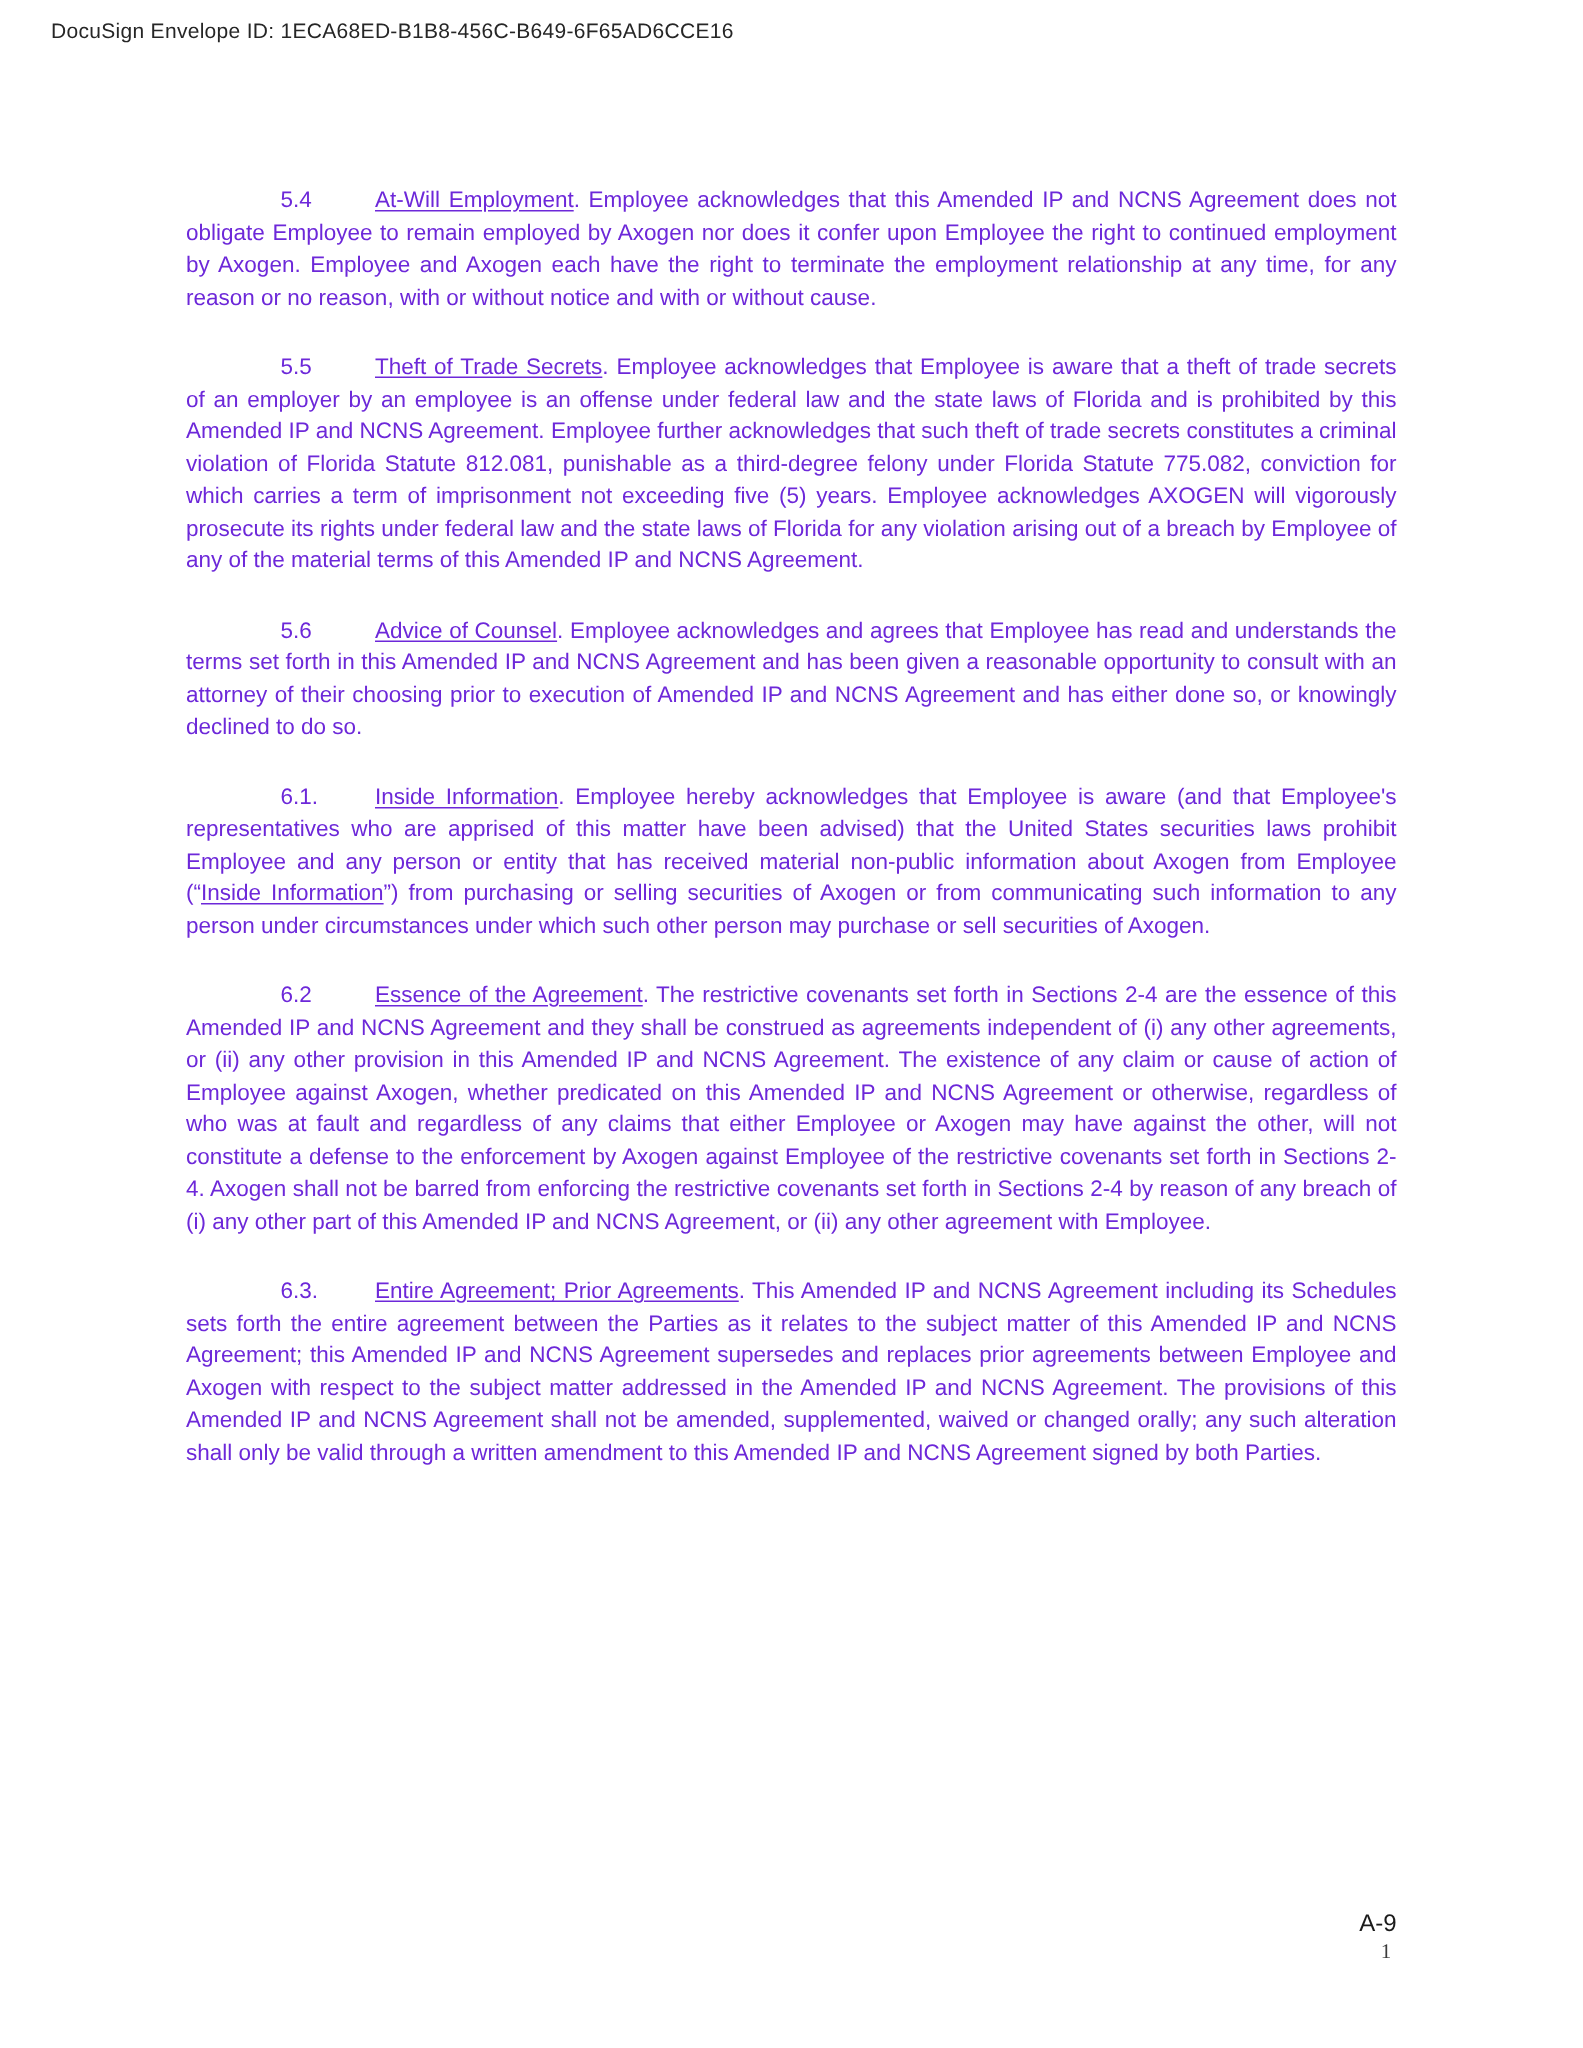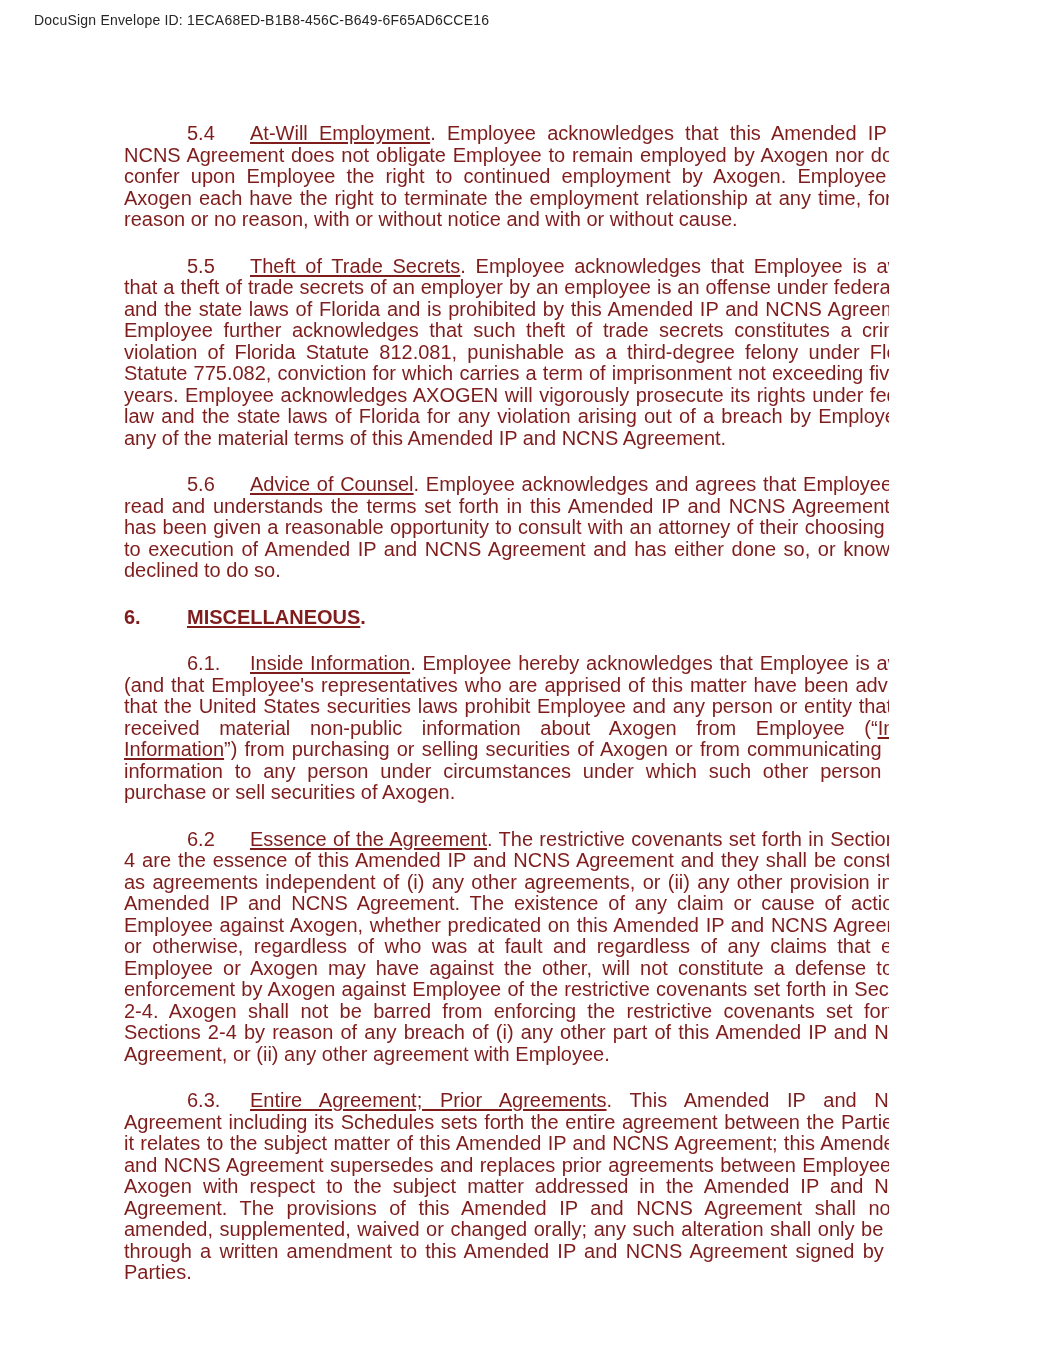--- a/index.html
+++ b/index.html
@@ -7,38 +7,39 @@
     padding: 0;
     background: #ffffff;
   }
   .page {
     position: relative;
     width: 889px;
     height: 1365px;
     background: #ffffff;
     overflow: hidden;
     font-family: "Liberation Sans", "DejaVu Sans", sans-serif;
+    padding-left: 44px;
   }
   .docusign-header {
     position: absolute;
     left: 34px;
     top: 11px;
     font-size: 14px;
     line-height: 18px;
     color: #262626;
     letter-spacing: 0.2px;
   }
   .doc-body {
     position: absolute;
     left: 124px;
     top: 123px;
     width: 807px;
-    font-size: 20px;
+    font-size: 15px;
     line-height: 21.5px;
-    color: #7f1d1d;
+    color: #6d28d9;
   }
   .para {
     margin: 0 0 25px 0;
     text-align: justify;
   }
   .para.indent {
     text-indent: 63px;
   }
   .para.heading {
     text-indent: 0;
@@ -80,21 +81,20 @@
 </head>
 <body>
 
 <div class="page">
   <div class="docusign-header">DocuSign Envelope ID: 1ECA68ED-B1B8-456C-B649-6F65AD6CCE16</div>
 
   <div class="doc-body">
       <p class="para indent"><span class="secnum">5.4</span><span class="seg u">At-Will Employment</span><span class="seg">.  Employee acknowledges that this Amended IP and NCNS Agreement does not obligate Employee to remain employed by Axogen nor does it confer upon Employee the right to continued employment by Axogen.  Employee and Axogen each have the right to terminate the employment relationship at any time, for any reason or no reason, with or without notice and with or without cause.</span></p>
       <p class="para indent"><span class="secnum">5.5</span><span class="seg u">Theft of Trade Secrets</span><span class="seg">.  Employee acknowledges that Employee is aware that a theft of trade secrets of an employer by an employee is an offense under federal law and the state laws of Florida and is prohibited by this Amended IP and NCNS Agreement.  Employee further acknowledges that such theft of trade secrets constitutes a criminal violation of Florida Statute 812.081, punishable as a third-degree felony under Florida Statute 775.082, conviction for which carries a term of imprisonment not exceeding five (5) years.  Employee acknowledges AXOGEN will vigorously prosecute its rights under federal law and the state laws of Florida for any violation arising out of a breach by Employee of any of the material terms of this Amended IP and NCNS Agreement.</span></p>
       <p class="para indent"><span class="secnum">5.6</span><span class="seg u">Advice of Counsel</span><span class="seg">.  Employee acknowledges and agrees that Employee has read and understands the terms set forth in this Amended IP and NCNS Agreement and has been given a reasonable opportunity to consult with an attorney of their choosing prior to execution of Amended IP and NCNS Agreement and has either done so, or knowingly declined to do so.</span></p>
-      <p class="para heading"><span class="secnum">6.</span><span class="seg u b">MISCELLANEOUS</span><span class="seg b">.</span></p>
       <p class="para indent"><span class="secnum">6.1.</span><span class="seg u">Inside Information</span><span class="seg">.  Employee hereby acknowledges that Employee is aware (and that Employee's representatives who are apprised of this matter have been advised) that the United States securities laws prohibit Employee and any person or entity that has received material non-public information about Axogen from Employee (“</span><span class="seg u">Inside Information</span><span class="seg">”) from purchasing or selling securities of Axogen or from communicating such information to any person under circumstances under which such other person may purchase or sell securities of Axogen.</span></p>
       <p class="para indent"><span class="secnum">6.2</span><span class="seg u">Essence of the Agreement</span><span class="seg">.  The restrictive covenants set forth in Sections 2-4 are the essence of this Amended IP and NCNS Agreement and they shall be construed as agreements independent of (i) any other agreements, or (ii) any other provision in this Amended IP and NCNS Agreement.  The existence of any claim or cause of action of Employee against Axogen, whether predicated on this Amended IP and NCNS Agreement or otherwise, regardless of who was at fault and regardless of any claims that either Employee or Axogen may have against the other, will not constitute a defense to the enforcement by Axogen against Employee of the restrictive covenants set forth in Sections 2-4.  Axogen shall not be barred from enforcing the restrictive covenants set forth in Sections 2-4 by reason of any breach of (i) any other part of this Amended IP and NCNS Agreement, or (ii) any other agreement with Employee.</span></p>
       <p class="para indent"><span class="secnum">6.3.</span><span class="seg u">Entire Agreement; Prior Agreements</span><span class="seg">.  This Amended IP and NCNS Agreement including its Schedules sets forth the entire agreement between the Parties as it relates to the subject matter of this Amended IP and NCNS Agreement; this Amended IP and NCNS Agreement supersedes and replaces prior agreements between Employee and Axogen with respect to the subject matter addressed in the Amended IP and NCNS Agreement.  The provisions of this Amended IP and NCNS Agreement shall not be amended, supplemented, waived or changed orally; any such alteration shall only be valid through a written amendment to this Amended IP and NCNS Agreement signed by both Parties.</span></p>
     </div>
 
   <div class="footer">A-9</div>
 
   <div class="pagenum">1</div>
 </div>
 

